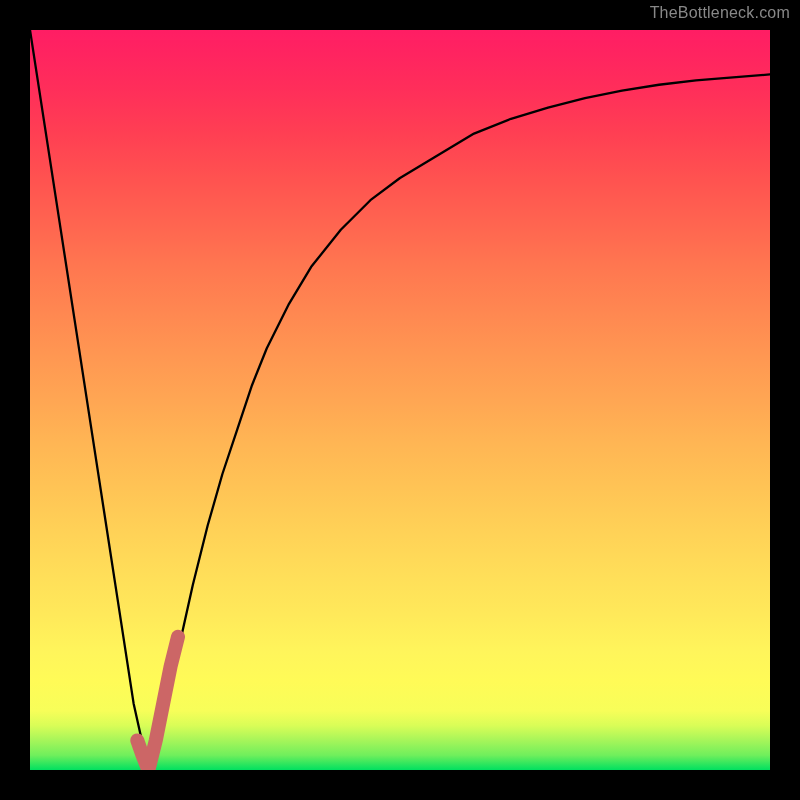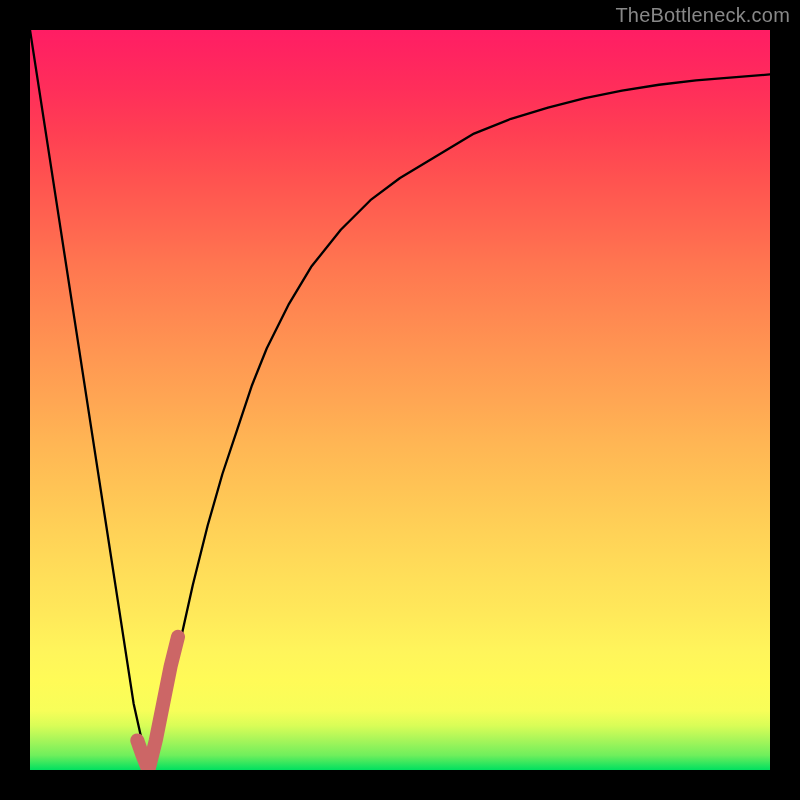--- a/index.html
+++ b/index.html
@@ -54,21 +54,21 @@
     left: 0;
     top: 0;
     width: 740px;
     height: 740px;
   }
   .watermark {
     position: absolute;
     top: 4px;
     right: 10px;
     color: #888;
-    font-size: 20px;
+    font-size: 16px;
     font-weight: 400;
     letter-spacing: 0.2px;
   }
 </style>
 </head>
 <body>
 
 <div class="frame">
   <div class="plot-area">
     <svg class="plot-svg" viewBox="0 0 740 740" preserveAspectRatio="none">

